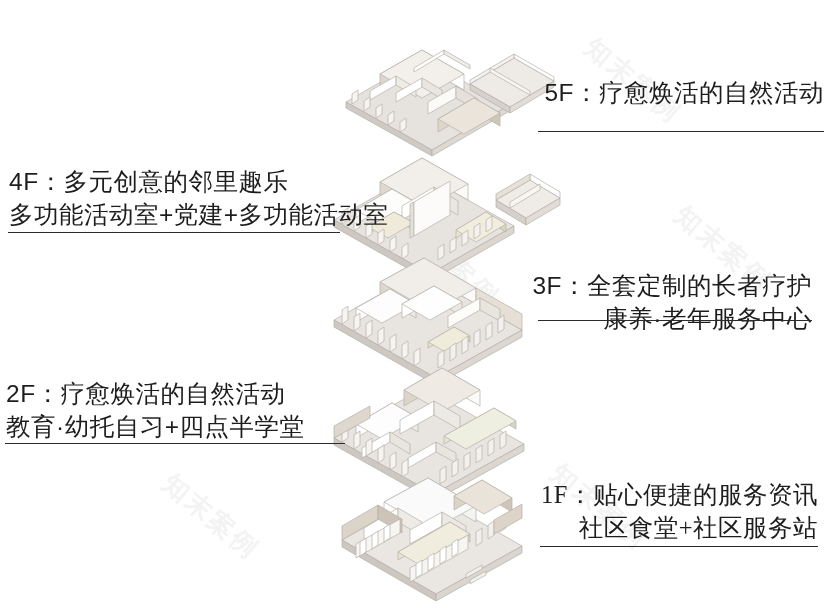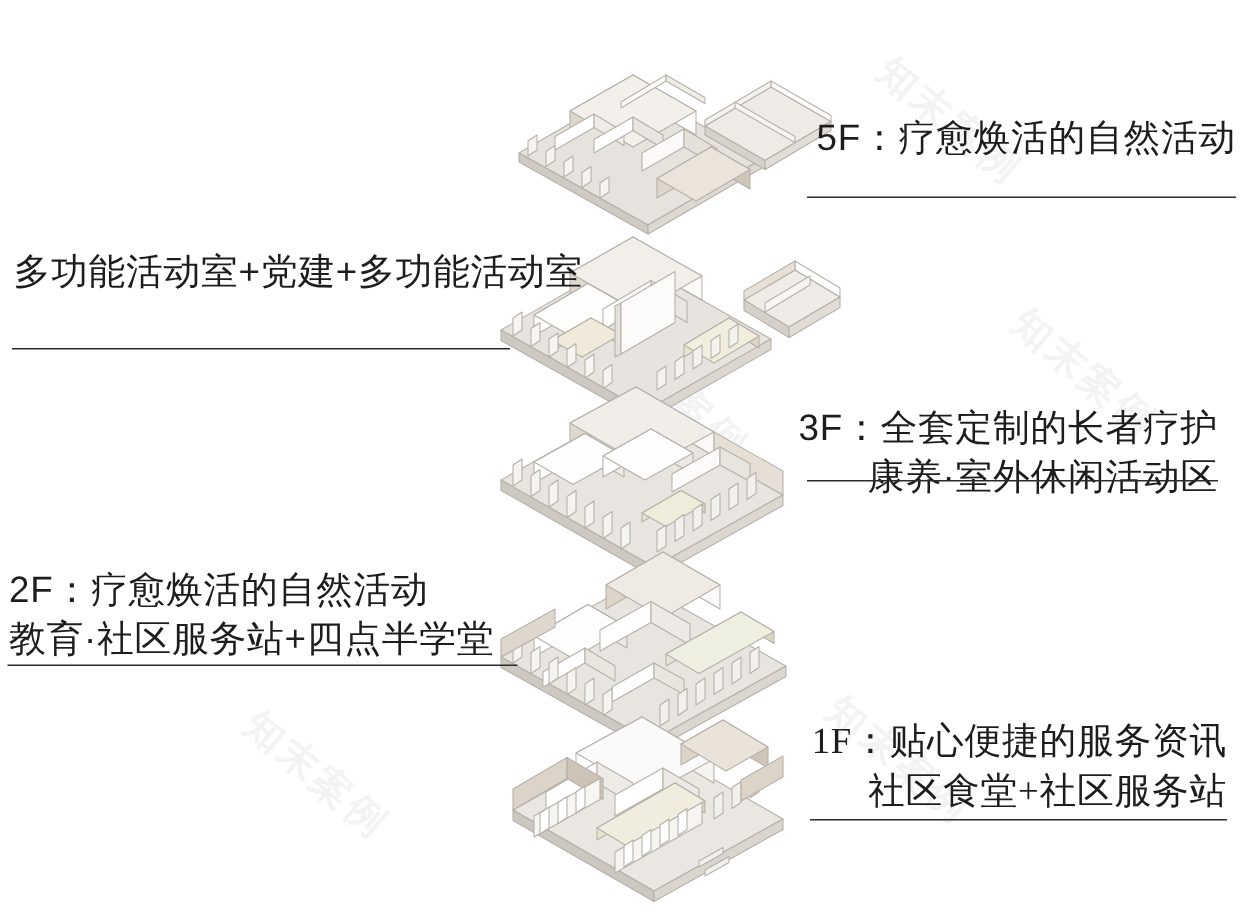--- a/index.html
+++ b/index.html
@@ -331,33 +331,34 @@
       </g>
     </svg>
   </div>
 
   <div class="label right" style="left:520px; top:76px; width:304px;">
     <span class="ln">5F：疗愈焕活的自然活动</span>
   </div>
   <div class="rule" style="left:538px; top:131px; width:286px;"></div>
 
   <div class="label left" style="left:9px; top:165px; width:340px;">
+    <span class="ln">4F：多元创意的邻里趣乐</span>
     <span class="ln">多功能活动室+党建+多功能活动室</span>
   </div>
   <div class="rule" style="left:8px; top:232px; width:332px;"></div>
 
   <div class="label right" style="left:520px; top:269px; width:292px;">
     <span class="ln">3F：全套定制的长者疗护</span>
-    <span class="ln">康养·室外休闲活动区</span>
+    <span class="ln">康养·老年服务中心</span>
   </div>
   <div class="rule" style="left:538px; top:320px; width:274px;"></div>
 
   <div class="label left" style="left:6px; top:377px; width:344px;">
     <span class="ln">2F：疗愈焕活的自然活动</span>
-    <span class="ln">教育·社区服务站+四点半学堂</span>
+    <span class="ln">教育·幼托自习+四点半学堂</span>
   </div>
   <div class="rule" style="left:5px; top:443px; width:340px;"></div>
 
   <div class="label right" style="left:520px; top:478px; width:298px;font-family:Liberation Serif, serif;">
     <span class="ln">1F：贴心便捷的服务资讯</span>
     <span class="ln">社区食堂+社区服务站</span>
   </div>
   <div class="rule" style="left:540px; top:546px; width:278px;"></div>
 
 </div>

